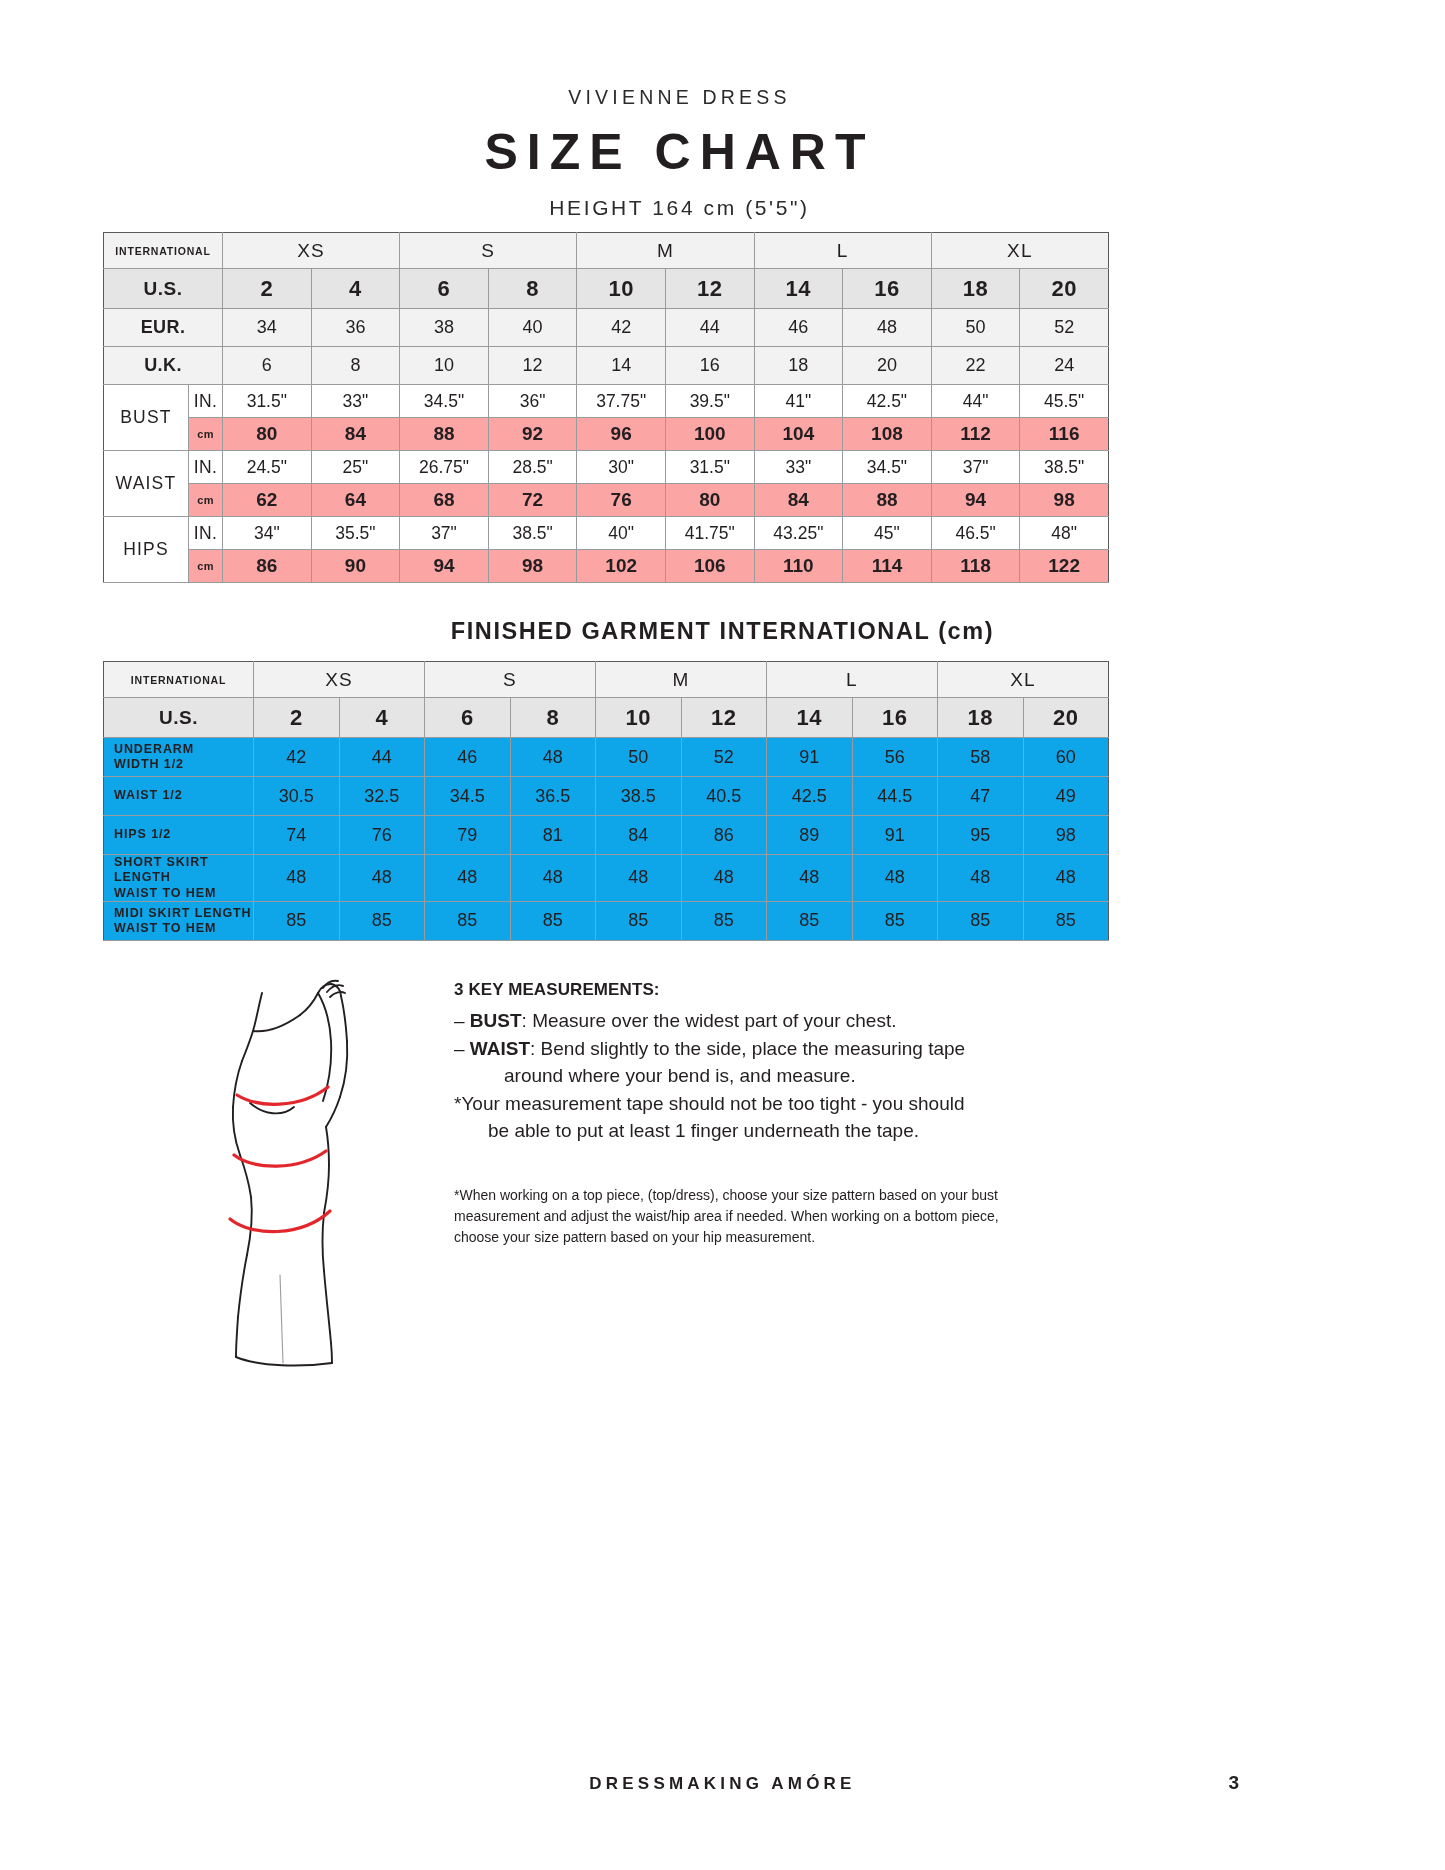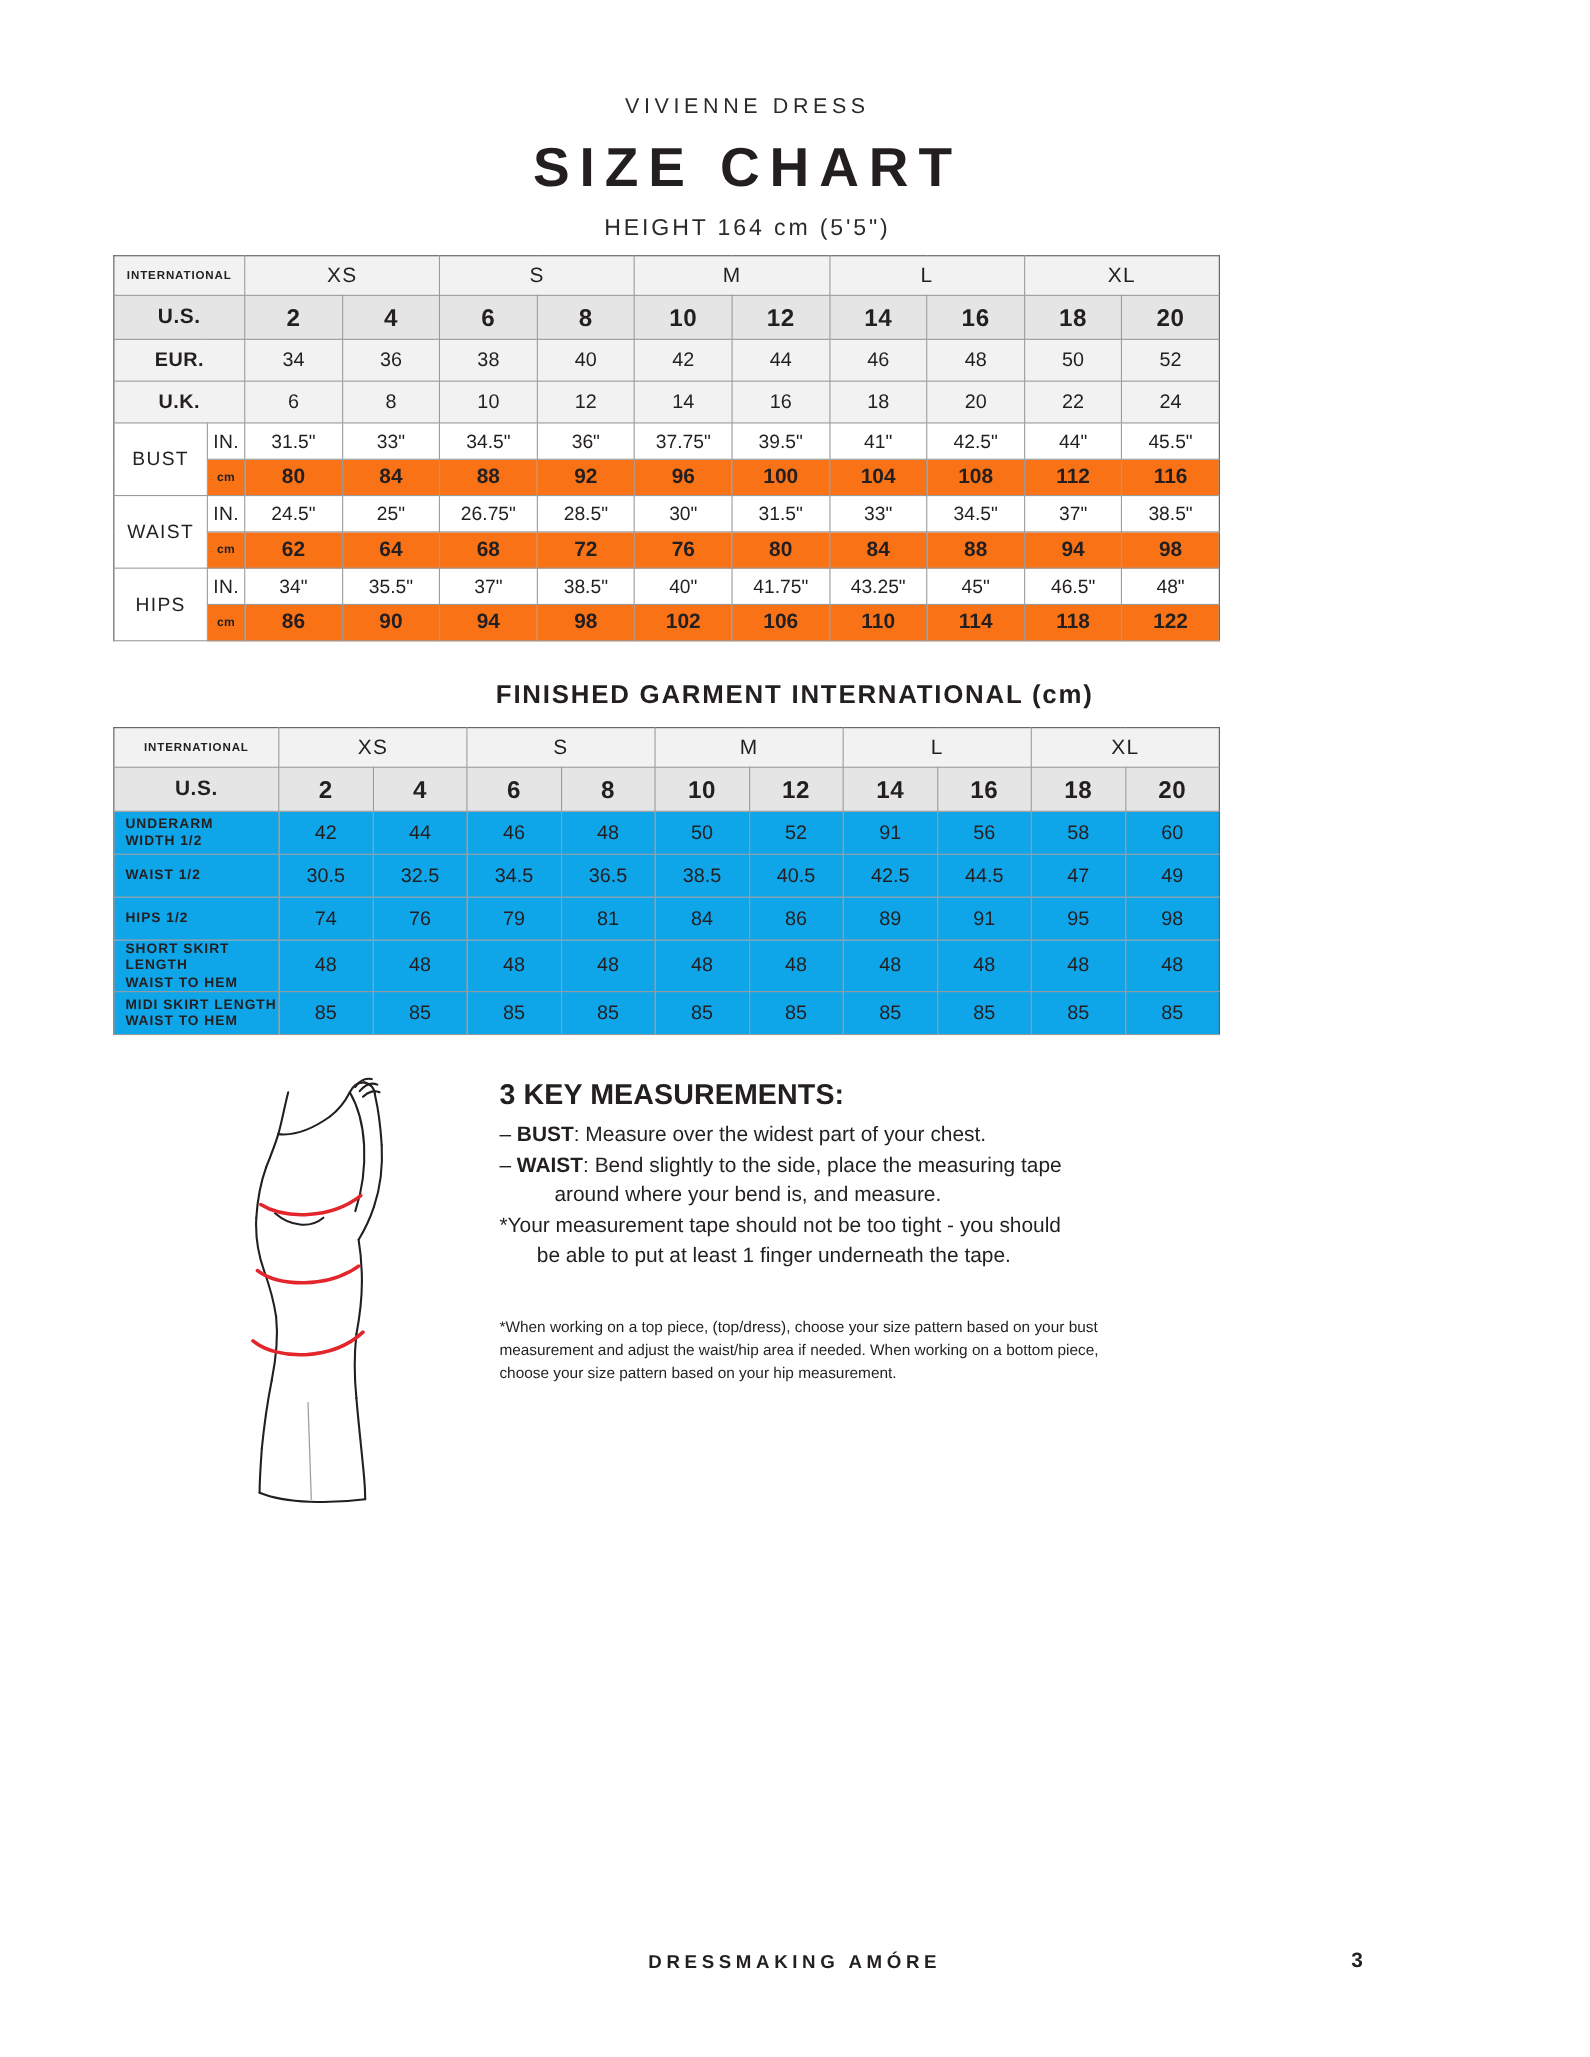--- a/index.html
+++ b/index.html
@@ -105,21 +105,21 @@
   }
   .unit{
     font-size:10.5px;
     font-weight:700;
     letter-spacing:0.3px;
     background:#ffffff;
     width:34px;
   }
   .unit.cm{ font-size:11px; }
   .row-in td{ height:32px; font-size:17.5px; background:#ffffff; }
-  .row-cm td{ height:32px; font-size:19px; font-weight:700; background:#f97316; }
+  .row-cm td{ height:32px; font-size:19px; font-weight:700; background:#fca5a5; }
 
   
   .section-heading{
     position:absolute;
     left:0; width:1445px;
     text-align:center;
     font-size:23.5px;
     font-weight:700;
     letter-spacing:1.6px;
     color:#231f20;
@@ -146,21 +146,21 @@
   }
   .text-col{
     position:absolute;
     left:454px;
     top:980px;
     width:580px;
     color:#231f20;
   }
   .text-col h3{
     margin:0 0 8px 0;
-    font-size:26px;
+    font-size:17px;
     font-weight:700;
     letter-spacing:0.1px;
   }
   .bullet{
     font-size:19px;
     line-height:1.42;
     margin:0 0 1px 0;
     padding-left:16px;
     text-indent:-16px;
   }

